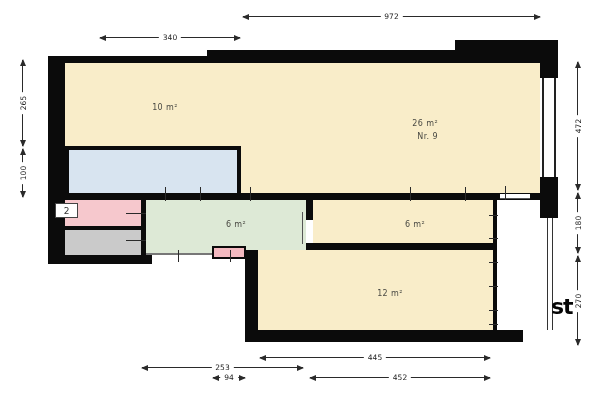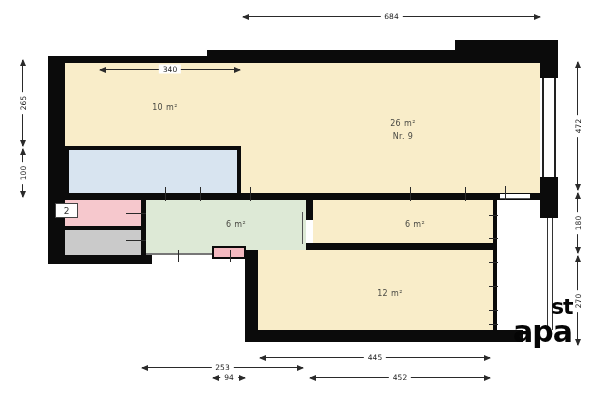--- a/index.html
+++ b/index.html
@@ -121,34 +121,34 @@
   <div class="tick-h" style="left:126px; top:213px; width:20px; z-index:5;"></div>
   <div class="tick-h" style="left:126px; top:240px; width:20px; z-index:5;"></div>
   <div class="tick-h" style="left:489px; top:215px; width:9px; z-index:5;"></div>
   <div class="tick-h" style="left:489px; top:238px; width:9px; z-index:5;"></div>
   <div class="tick-h" style="left:489px; top:262px; width:9px; z-index:5;"></div>
   <div class="tick-h" style="left:489px; top:286px; width:9px; z-index:5;"></div>
   <div class="tick-h" style="left:489px; top:310px; width:9px; z-index:5;"></div>
   <div class="tick-h" style="left:489px; top:324px; width:9px; z-index:5;"></div>
 
   <div class="rlabel" style="left:130px; top:102px; width:70px;">10 m²</div>
-  <div class="rlabel" style="left:368px; top:118px; width:70px;">
+  <div class="rlabel" style="left:368px; top:118px; width:70px;text-align:right;">
     <div>26 m²</div>
     <div>Nr. 9</div>
   </div>
   <div class="rlabel" style="left:201px; top:219px; width:70px;">6 m²</div>
   <div class="rlabel" style="left:380px; top:219px; width:70px;">6 m²</div>
   <div class="rlabel" style="left:355px; top:288px; width:70px;">12 m²</div>
 
   <div class="badge" style="left:55px; top:203px; width:23px; height:15px; z-index:6;">2</div>
 
   <div class="dim-h" style="left:243px; top:16px; width:297px;">
-    <span class="dlab">684</span>
+    <span class="dlab">972</span>
   </div>
-  <div class="dim-h" style="left:100px; top:37px; width:140px;margin-top:32px;">
+  <div class="dim-h" style="left:100px; top:37px; width:140px;">
     <span class="dlab">340</span>
   </div>
 
   <div class="dim-v" style="left:22px; top:60px; height:86px;">
     <span class="dlab">265</span>
   </div>
   <div class="dim-v" style="left:22px; top:149px; height:48px;">
     <span class="dlab">100</span>
   </div>
 
@@ -169,15 +169,14 @@
     <span class="dlab">253</span>
   </div>
   <div class="dim-h" style="left:213px; top:377px; width:32px;">
     <span class="dlab">94</span>
   </div>
   <div class="dim-h" style="left:310px; top:377px; width:180px;">
     <span class="dlab">452</span>
   </div>
 
   <div class="wm" style="left:551px; top:296px; font-size:22px;">st</div>
-  <div class="wm" style="left:513px; top:317px; font-size:30px;">apa</div>
 
 </div>
 
 </body></html>

